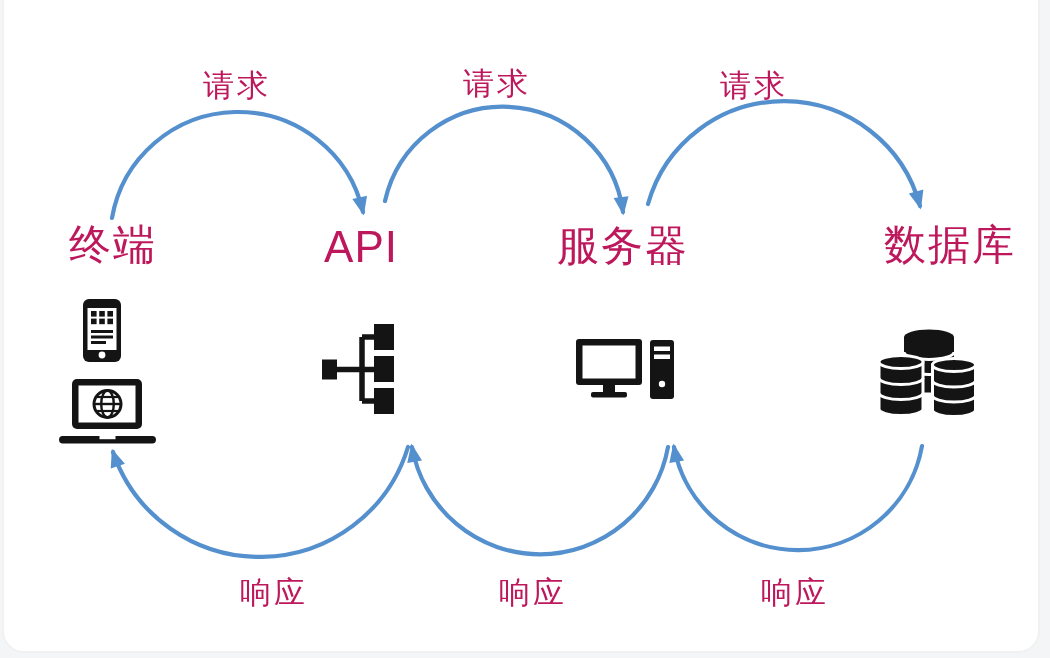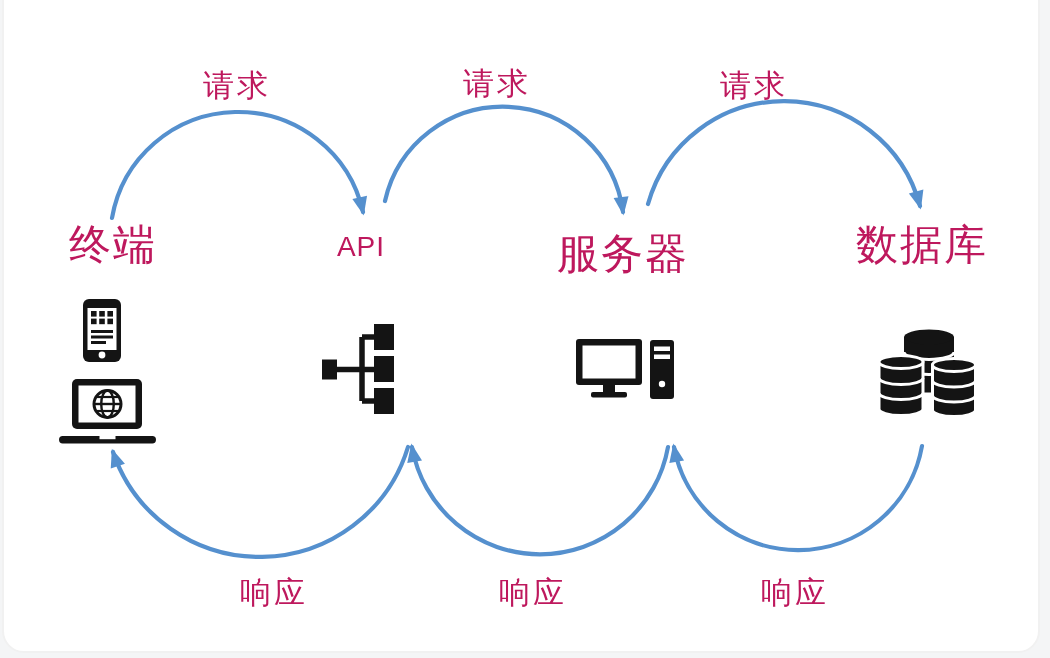--- a/index.html
+++ b/index.html
@@ -4,21 +4,21 @@
 <style>
   html, body { margin:0; padding:0; background:#f4f5f6; }
   .stage { position:relative; width:1050px; height:658px; overflow:hidden;
            font-family:"Liberation Serif", serif; }
   .card { position:absolute; left:2px; right:10px; top:-24px; bottom:5px;
           background:#ffffff; border:2px solid #f1f1f1; border-radius:22px; }
   .layer { position:absolute; left:0; top:0; }
   .lbl { position:absolute; transform:translate(-50%,-50%); color:#be185d;
          white-space:nowrap; line-height:1; }
   .node-label  { font-size:42px; letter-spacing:2px; }
-  .latin-label { font-family:"Liberation Sans", sans-serif; font-size:28px; letter-spacing:1px; }
+  .latin-label { font-family:"Liberation Sans", sans-serif; font-size:44px; letter-spacing:1px; }
   .arrow-label { font-size:31px; letter-spacing:3px; }
   .icon { position:absolute; }
   .ink  { fill:#141414; }
   .ink-stroke { stroke:#141414; fill:none; }
 </style>
 </head>
 <body>
 
 <div class="stage">
   <div class="card"></div>
@@ -38,22 +38,22 @@
       <path d="M 922 446 A 126 126 0 0 1 674 447" marker-end="url(#ah)" stroke="#5590CE"></path>
     </g>
   </svg>
 
   <span class="lbl arrow-label" style="left:237px; top:85px;">请求</span>
   <span class="lbl arrow-label" style="left:497px; top:83px;">请求</span>
   <span class="lbl arrow-label" style="left:754px; top:85px;">请求</span>
 
   <span class="lbl node-label" style="left:113px; top:245px;">终端</span>
   <span class="lbl latin-label" style="left:361px; top:247px;">API</span>
-  <span class="lbl node-label" style="left:623px; top:254px;">服务器</span>
-  <span class="lbl node-label" style="left:922px; top:245px;">数据库</span>
+  <span class="lbl node-label" style="left:623px; top:246px;">服务器</span>
+  <span class="lbl node-label" style="left:950px; top:245px;">数据库</span>
 
   <span class="lbl arrow-label" style="left:274px; top:592px;">响应</span>
   <span class="lbl arrow-label" style="left:533px; top:592px;">响应</span>
   <span class="lbl arrow-label" style="left:795px; top:592px;">响应</span>
 
   <svg class="icon" style="left:83px; top:299px;" width="38" height="63" viewBox="0 0 38 63">
     <rect class="ink" x="0" y="0" width="38" height="63" rx="6"></rect>
     <rect x="4.5" y="9" width="29" height="42" fill="#fff"></rect>
     <g class="ink">
       <rect x="8" y="12" width="5.6" height="5.6"></rect>

